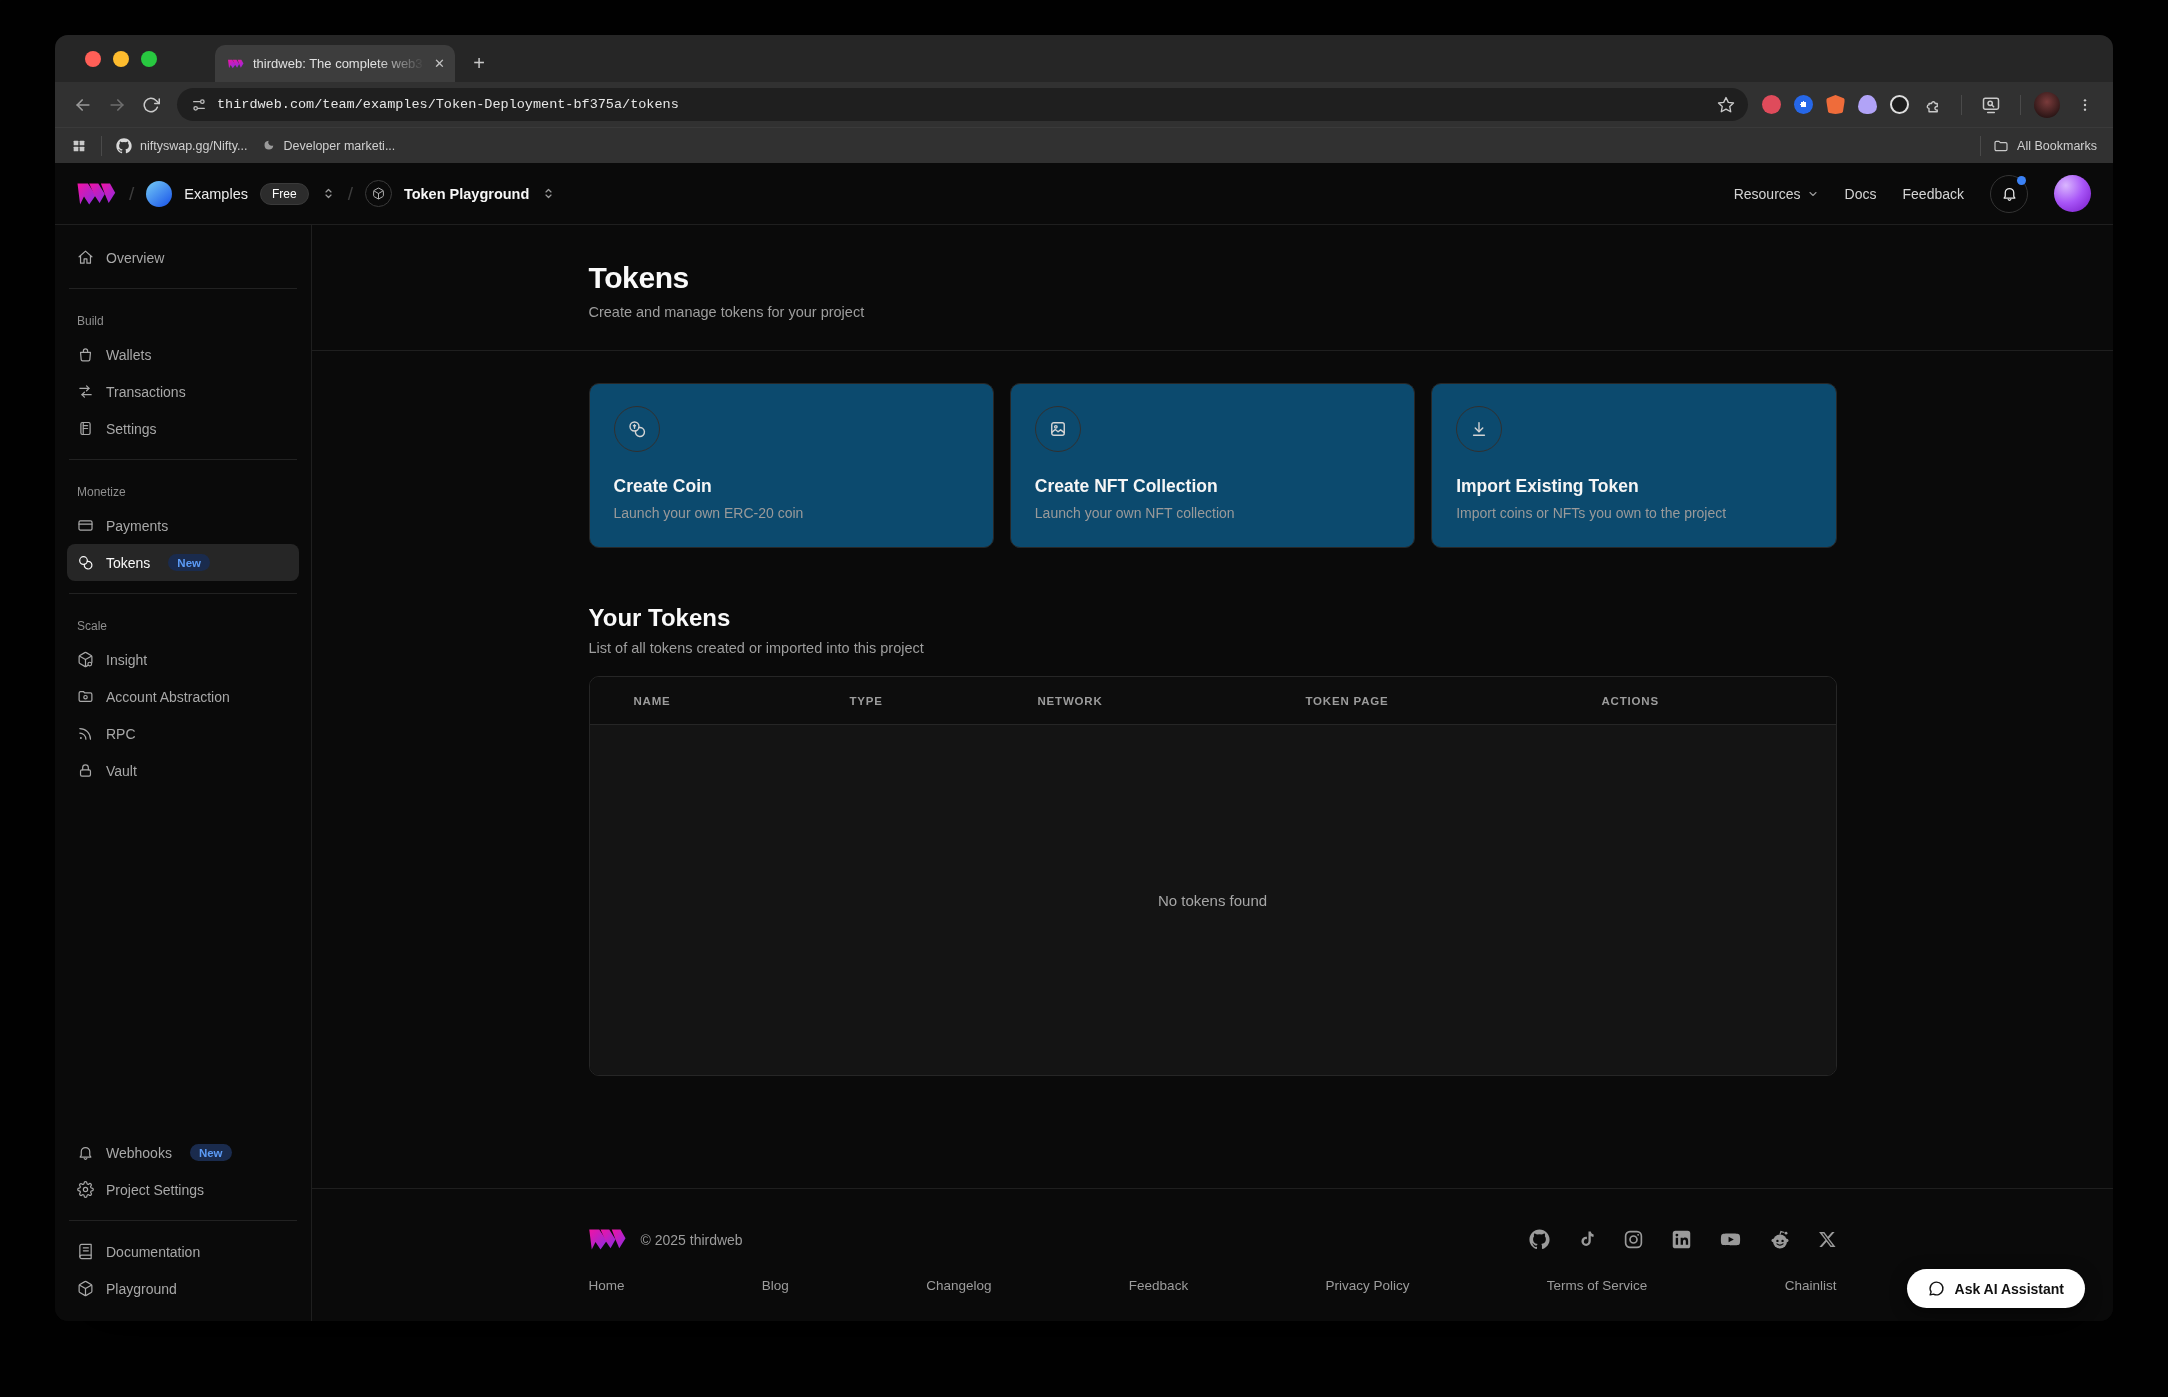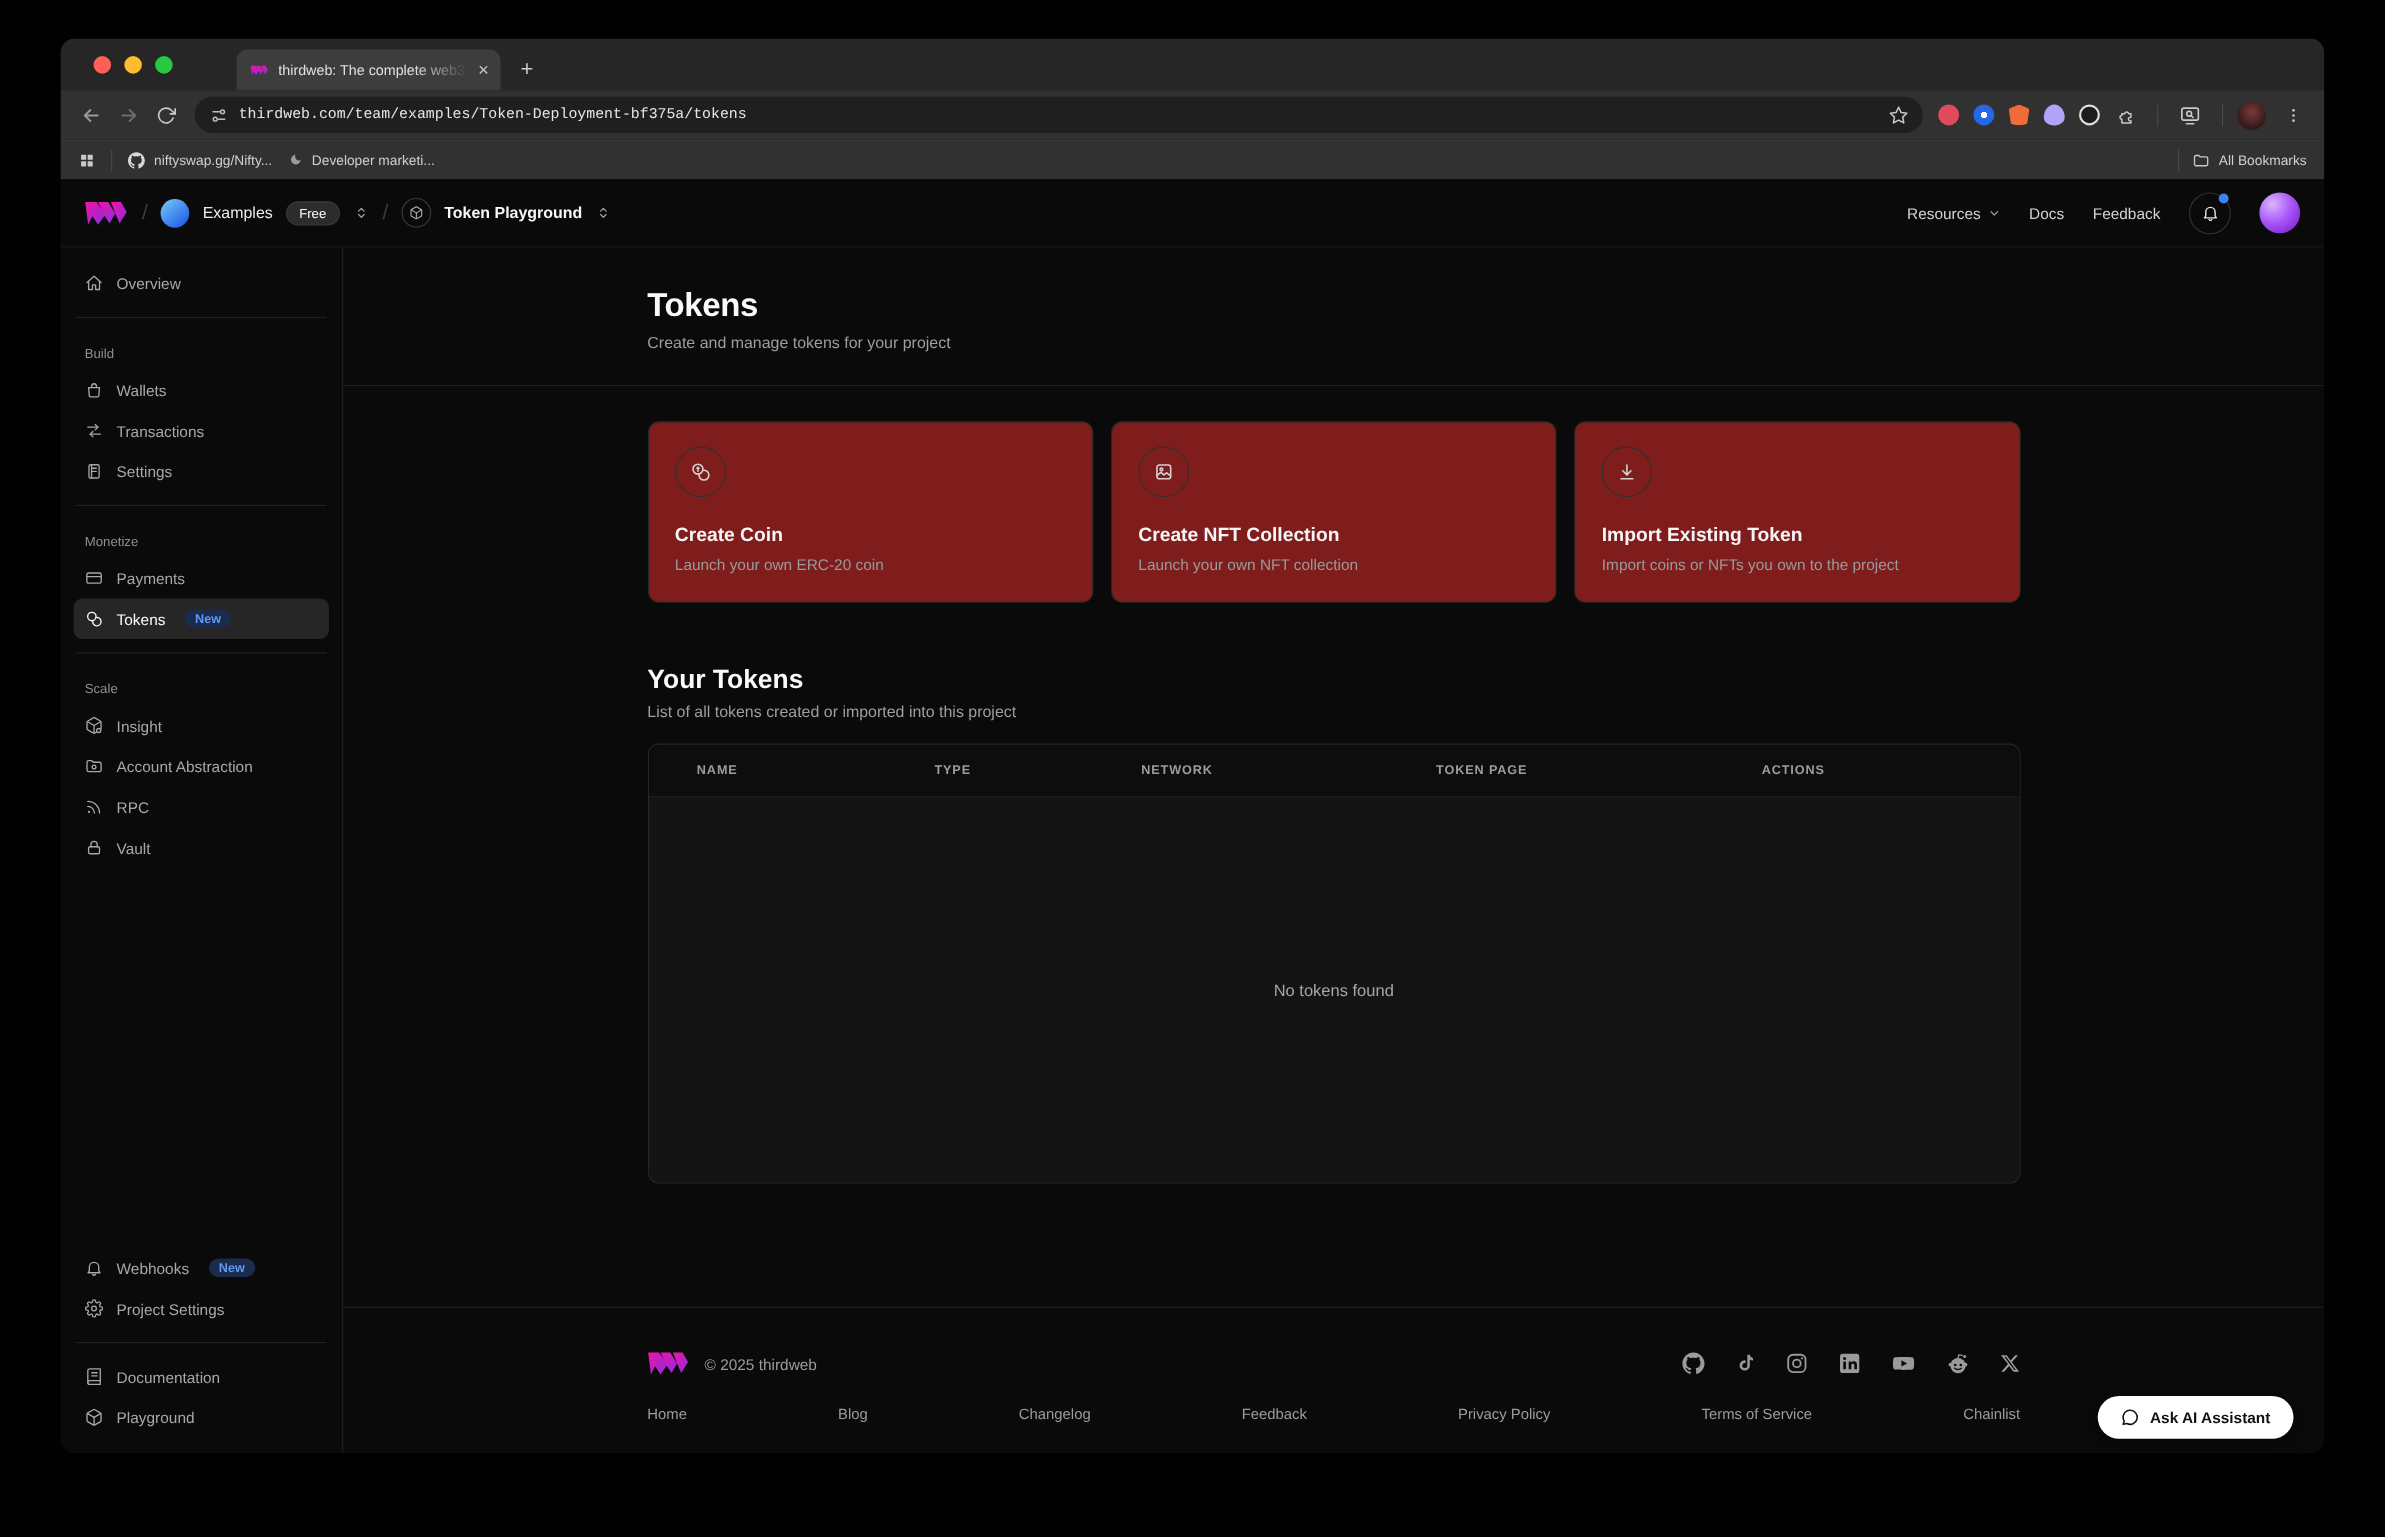--- a/index.html
+++ b/index.html
@@ -65,21 +65,21 @@
   .sidebar .spacer{ flex:1; }
 
   .main{ flex:1; min-width:0; display:flex; flex-direction:column; position:relative; }
   .container{ width:1248px; margin:0 auto; }
   .page-head{ border-bottom:1px solid #1f1f1f; flex:none; }
   .page-head .container{ padding:36px 0 30px; }
   .page-title{ font-size:30px; font-weight:700; color:#fafafa; letter-spacing:-.4px; }
   .page-sub{ font-size:14.5px; color:#9e9e9e; margin-top:9px; }
 
   .cards{ margin-top:32px; display:grid; grid-template-columns:1fr 1fr 1fr; gap:16px; }
-  .card{ background:#7f1d1d; border:1px solid #272727; border-radius:10px; padding:22px 24px 26px; }
+  .card{ background:#0c4a6e; border:1px solid #272727; border-radius:10px; padding:22px 24px 26px; }
   .icon-circle{ width:46px; height:46px; border-radius:50%; border:1px solid #303030; display:flex; align-items:center; justify-content:center; color:#d4d4d4; }
   .card-title{ font-size:17.5px; font-weight:700; color:#f5f5f5; margin-top:24px; }
   .card-desc{ font-size:14px; color:#9a9a9a; margin-top:8px; }
 
   .yt-title{ font-size:24px; font-weight:700; color:#fafafa; margin-top:56px; }
   .yt-sub{ font-size:14.5px; color:#9e9e9e; margin-top:8px; }
   .table{ margin-top:20px; border:1px solid #262626; border-radius:10px; overflow:hidden; }
   .thead{ display:grid; grid-template-columns:216px 188px 268px 296px 1fr; padding-left:44px; height:48px;
     align-items:center; background:#0d0d0d; border-bottom:1px solid #262626; }
   .th{ font-size:11.5px; font-weight:700; color:#9c9c9c; letter-spacing:.8px; }

